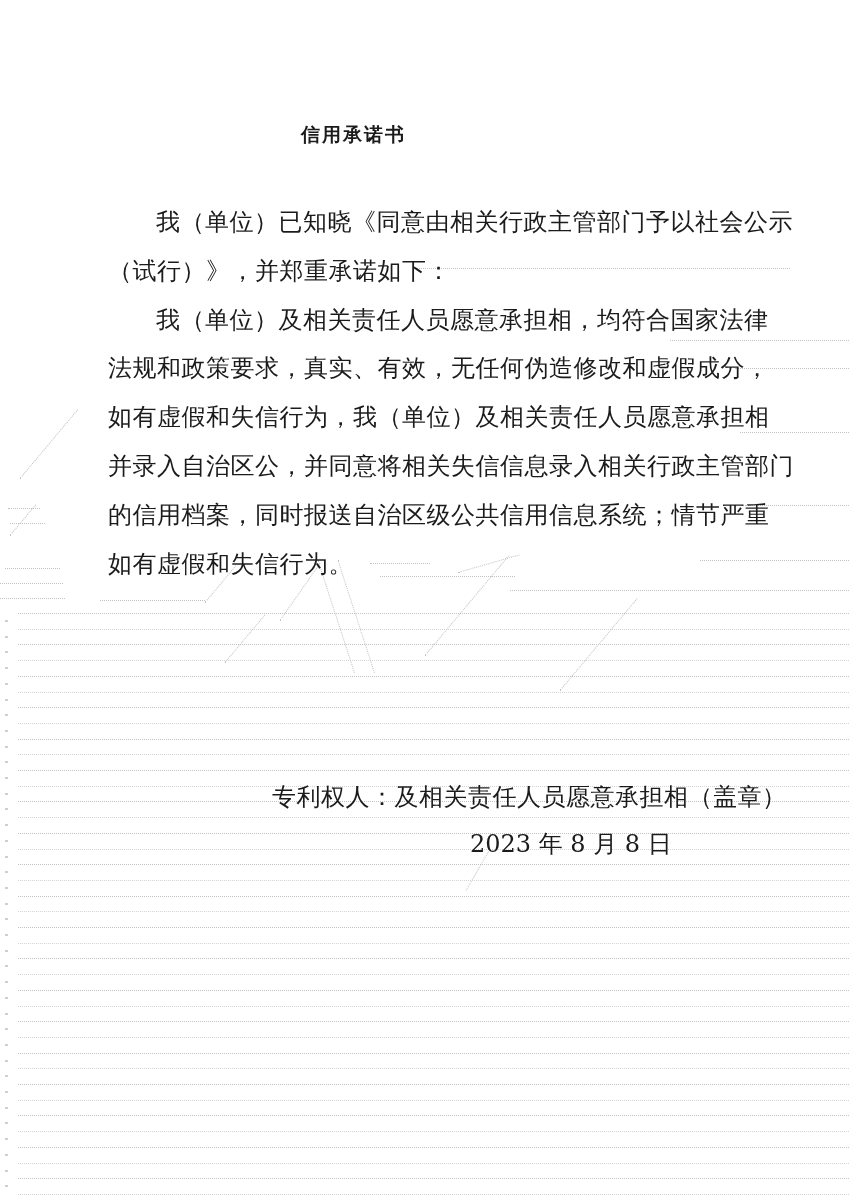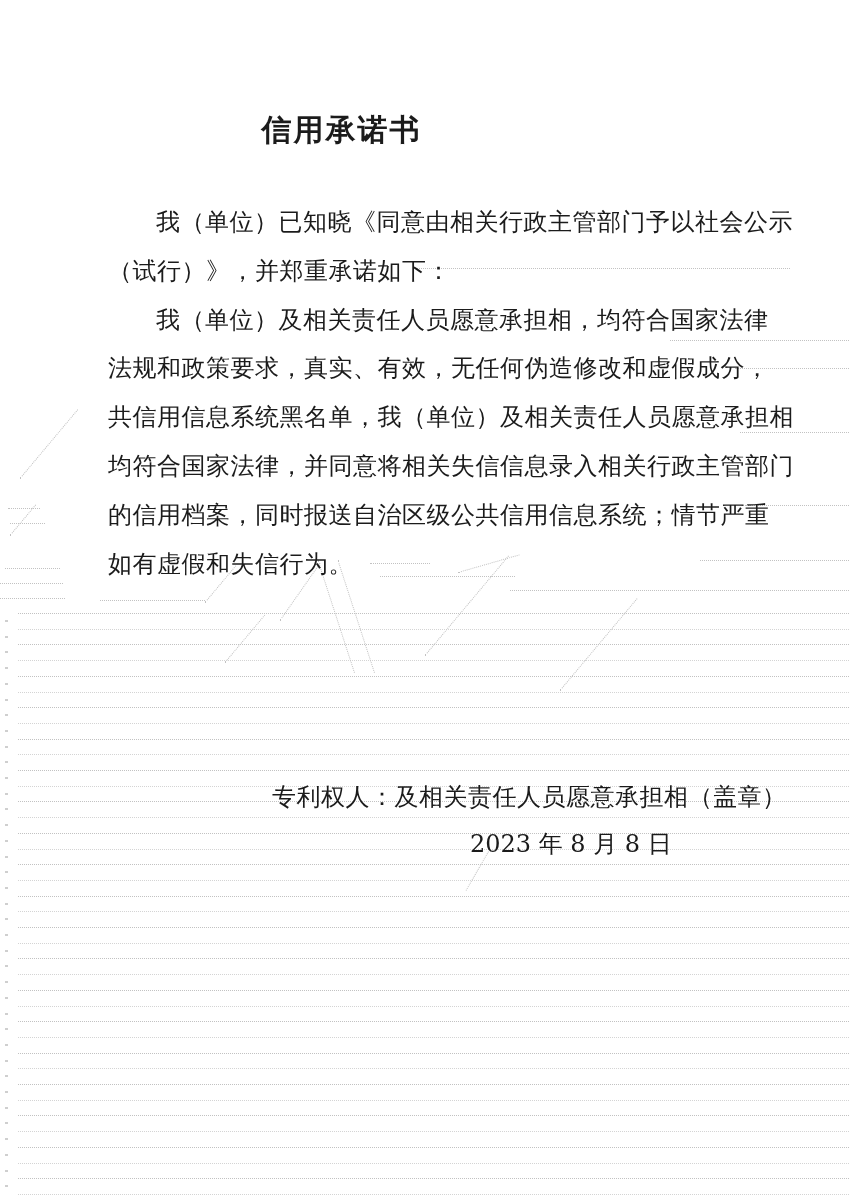--- a/index.html
+++ b/index.html
@@ -8,23 +8,23 @@
     width:849px; height:1200px;
     margin:0 auto;
     background:#ffffff;
     overflow:hidden;
     font-family:"Liberation Sans", sans-serif;
     color:#1b1b1b;
   }
   .title {
     position:absolute;
     top:110px; left:0; width:683px;
-    margin:0;
+    margin:12px;
     text-align:center;
-    font-size:30px;
+    font-size:19px;
     font-weight:600;
     letter-spacing:2px;
   }
   .body-block {
     position:absolute;
     left:108px; top:198px; width:645px;
     font-size:24px;
     line-height:48.8px;
     letter-spacing:0.5px;
   }
@@ -166,22 +166,22 @@
       <div class="seg" style="left: 466px; top: 890px; width: 45px; border-top-color: rgb(194, 194, 194); transform: rotate(-60deg);"></div>
     </div>
 
   <h1 class="title">信用承诺书</h1>
 
   <div class="body-block">
     <p class="body-line indent">我（单位）已知晓《同意由相关行政主管部门予以社会公示</p>
     <p class="body-line">（试行）》，并郑重承诺如下：</p>
     <p class="body-line indent">我（单位）及相关责任人员愿意承担相，均符合国家法律</p>
     <p class="body-line">法规和政策要求，真实、有效，无任何伪造修改和虚假成分，</p>
-    <p class="body-line">共信用信息系统黑名单，我（单位）及相关责任人员愿意承担相</p>
-    <p class="body-line">均符合国家法律，并同意将相关失信信息录入相关行政主管部门</p>
+    <p class="body-line">如有虚假和失信行为，我（单位）及相关责任人员愿意承担相</p>
+    <p class="body-line">并录入自治区公，并同意将相关失信信息录入相关行政主管部门</p>
     <p class="body-line">的信用档案，同时报送自治区级公共信用信息系统；情节严重</p>
     <p class="body-line">如有虚假和失信行为。</p>
   </div>
 
   <div class="signer-line">专利权人：及相关责任人员愿意承担相（盖章）</div>
 
   <div class="date-line">2023 年 8 月 8 日</div>
 
 </div>
 

